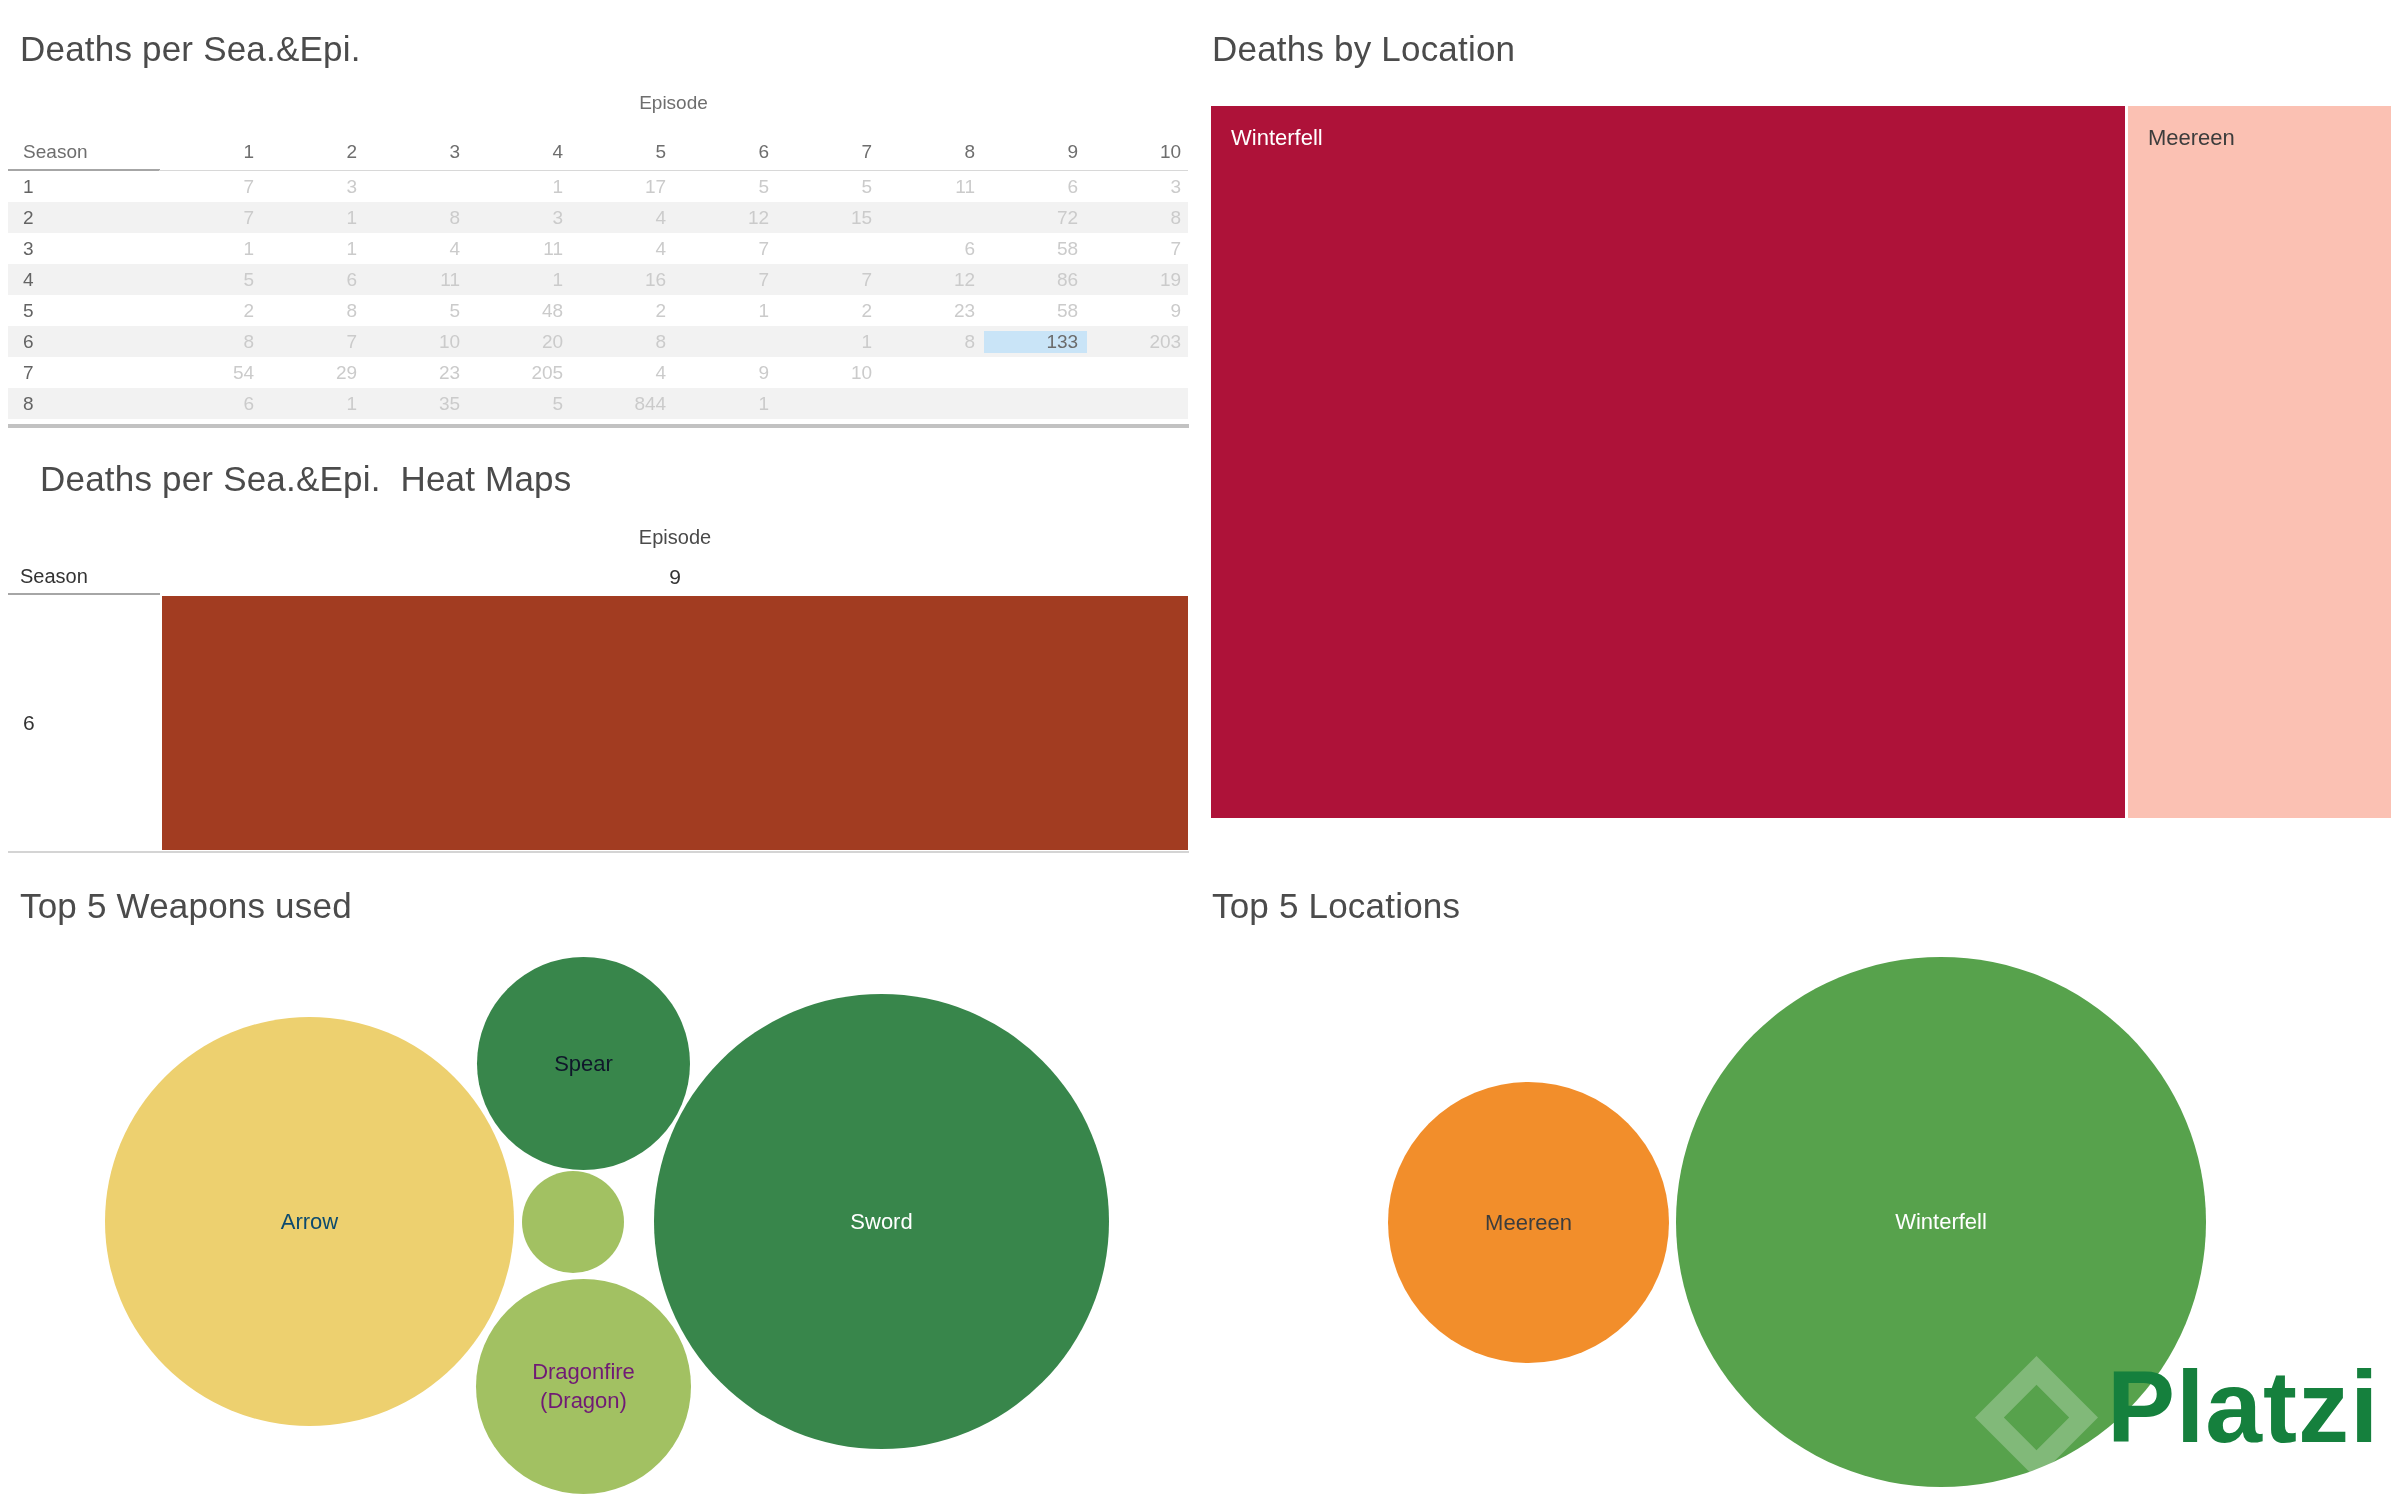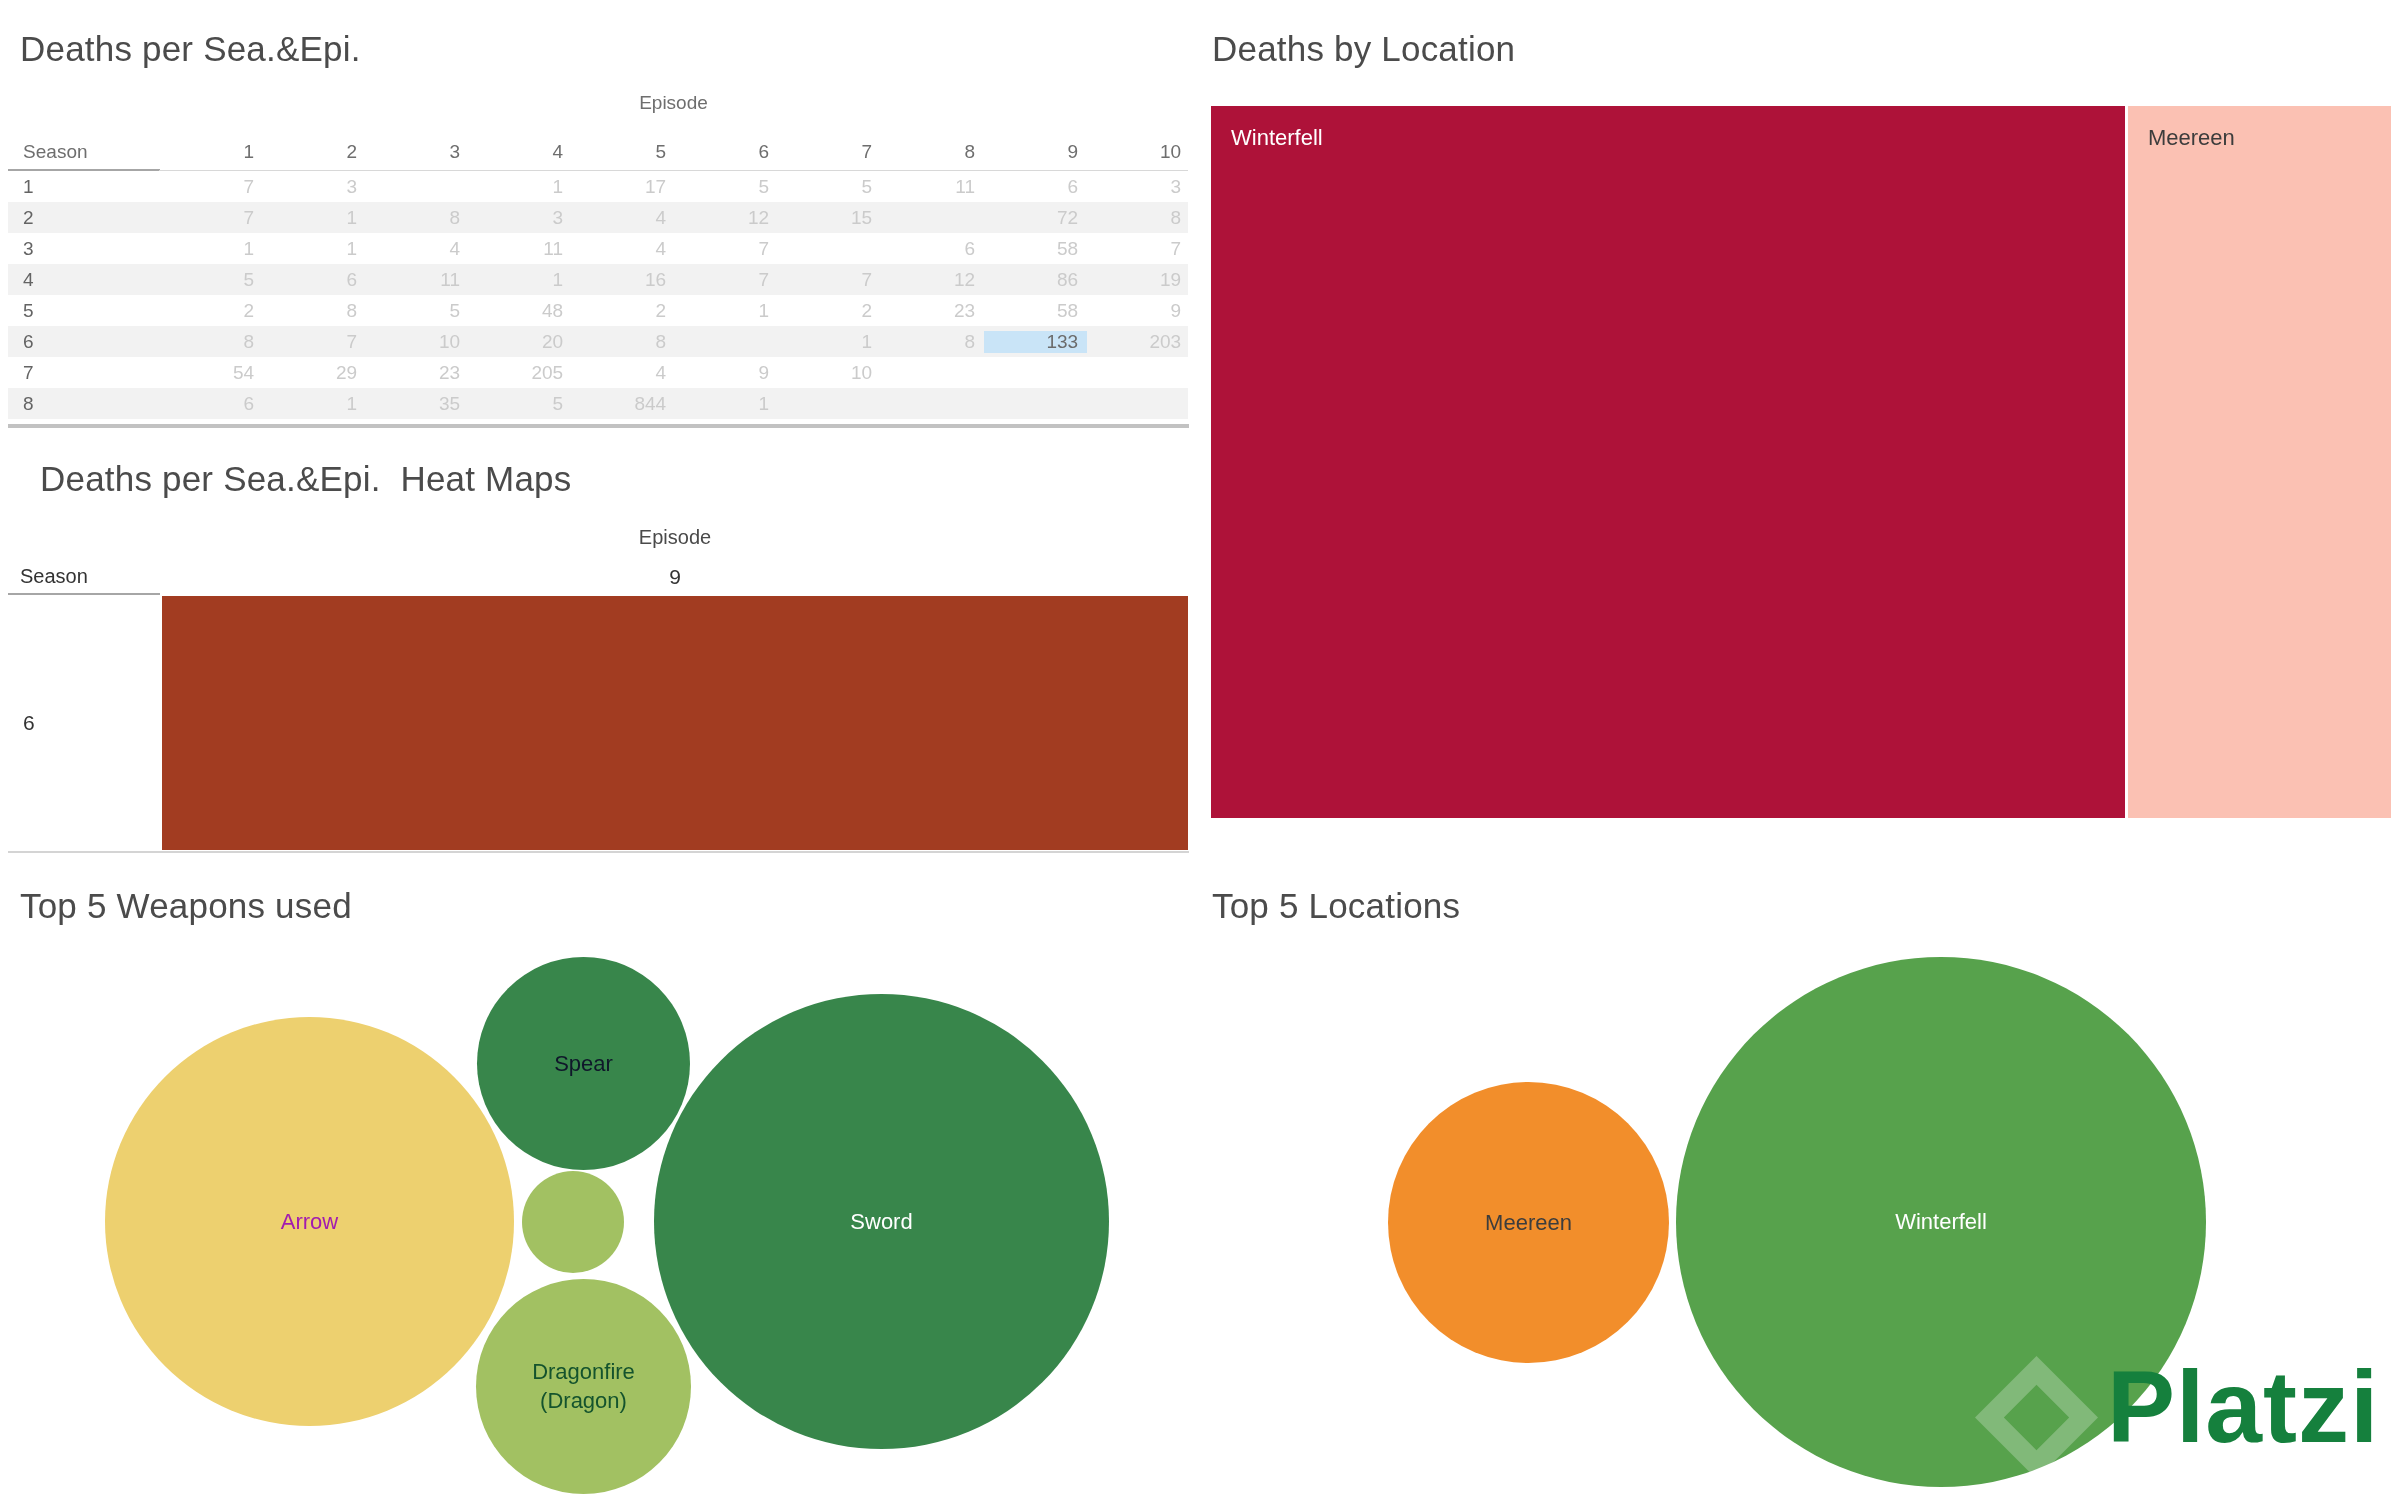--- a/index.html
+++ b/index.html
@@ -217,28 +217,28 @@
       <span class="tm-label" style="color: rgb(255, 255, 255);">Winterfell</span>
     </div>
     <div class="tm-block tm-b" style="background: rgb(251, 193, 179);">
       <span class="tm-label" style="color: rgb(60, 60, 60);">Meereen</span>
     </div>
   </div>
 
   <div class="title" style="left:20px; top:886px;">Top 5 Weapons used</div>
 
   <div class="bubble b-arrow" style="background: rgb(237, 208, 111);">
-    <span class="b-label" style="color: #a21caf; text-align: right;">Arrow</span>
+    <span class="b-label" style="color: #0c4a6e; text-align: right;">Arrow</span>
   </div>
   <div class="bubble b-spear" style="background: rgb(56, 134, 75);">
     <span class="b-label" style="color: #0f172a;">Spear</span>
   </div>
   <div class="bubble b-mini" style="background: rgb(162, 193, 98);"></div>
   <div class="bubble b-dragon" style="background: rgb(162, 193, 98);">
-    <span class="b-label wrap" style="color: #14532d;">
+    <span class="b-label wrap" style="color: #701a75;">
       <span>Dragonfire</span><br>
       <span>(Dragon)</span>
     </span>
   </div>
   <div class="bubble b-sword" style="background: rgb(56, 134, 75);">
     <span class="b-label" style="color: rgb(255, 255, 255);">Sword</span>
   </div>
 
   <div class="title" style="left:1212px; top:886px;">Top 5 Locations</div>
 

